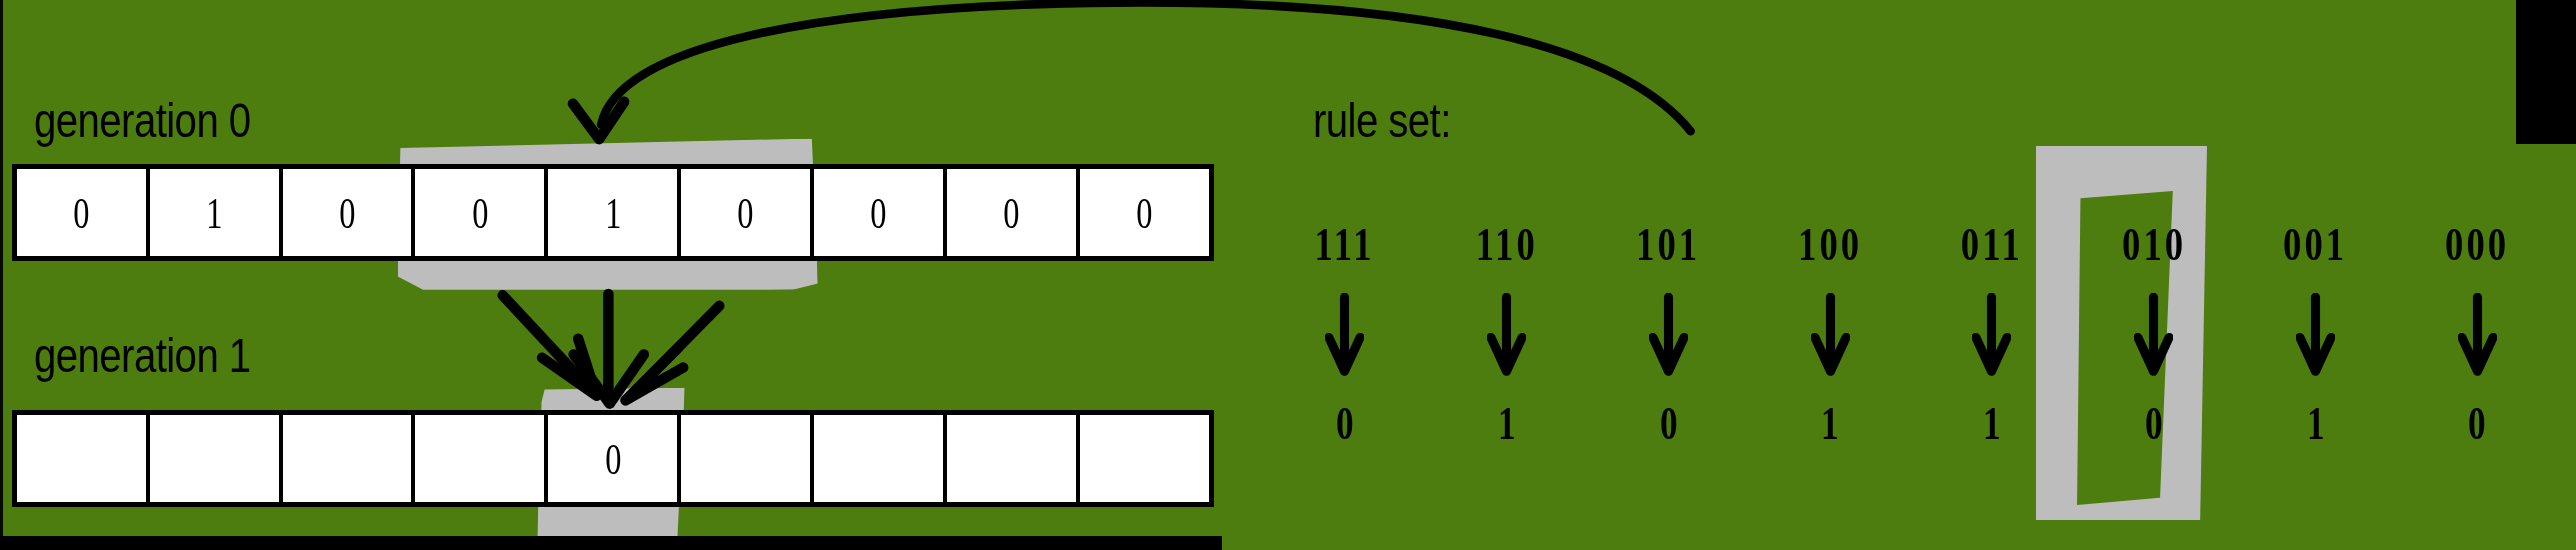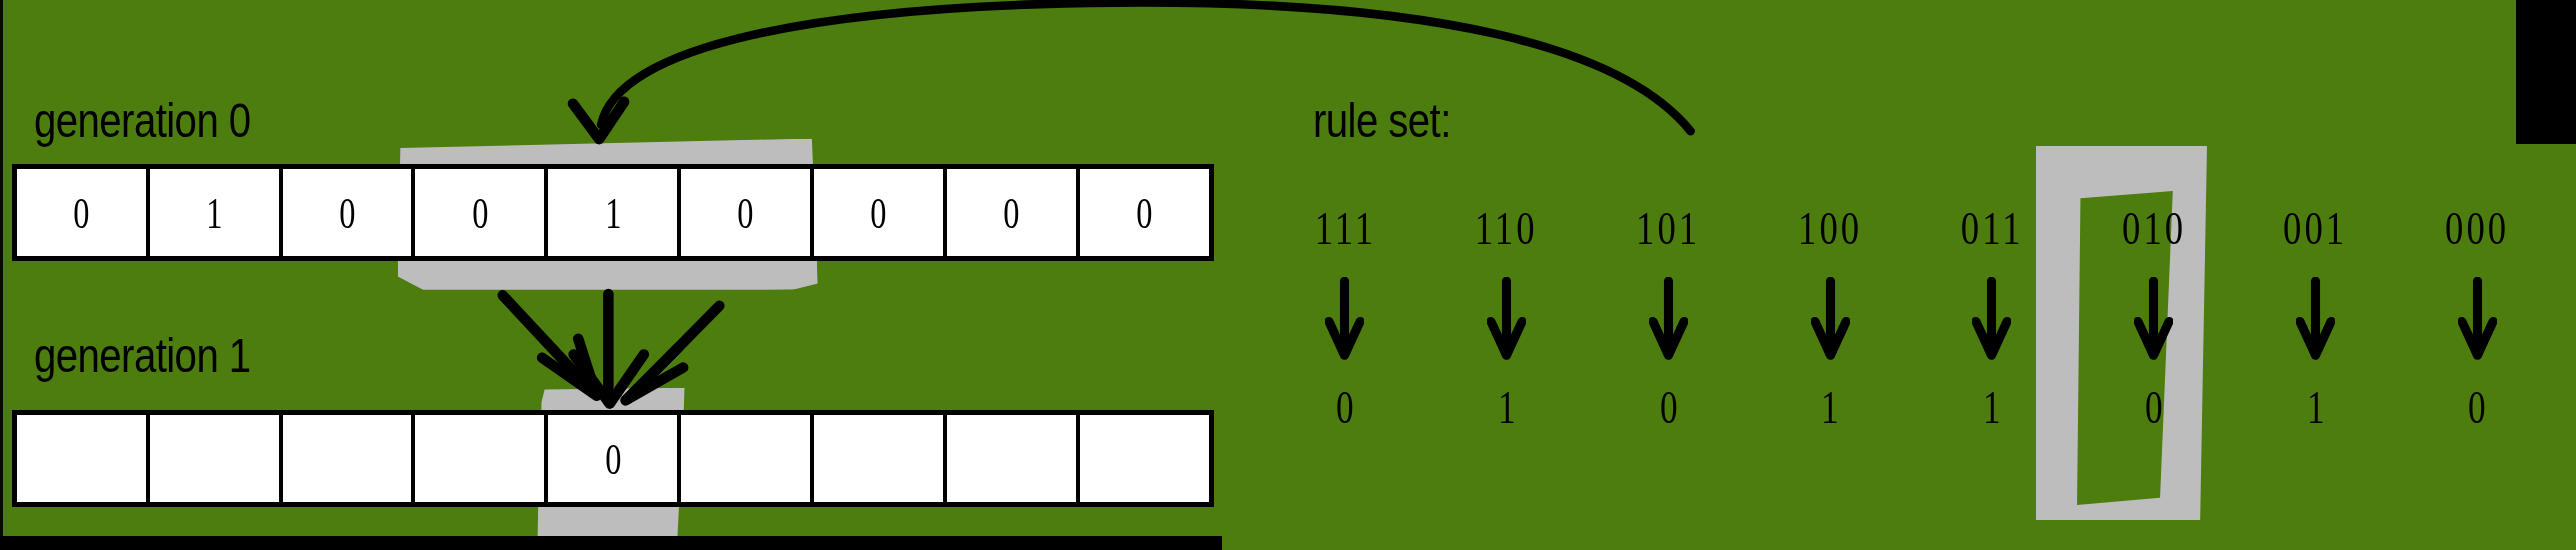--- a/index.html
+++ b/index.html
@@ -95,24 +95,25 @@
       80% 12%, 26% 14%, 24% 96%, 74% 94%,
       72% 100%, 0% 100%
     );
     z-index: 0;
   }
 
   
   #ruleset {
     position: absolute;
     left: 1264px;
-    top: 201px;
+    top: 217px;
     width: 1294px;
     display: flex;
     z-index: 2;
+    font-weight: bold;
   }
   .rule-col {
     flex: 1 1 0;
     display: flex;
     flex-direction: column;
     align-items: center;
   }
   .rule-pattern {
     font-family: "Liberation Serif", serif;
     font-size: 47px;

